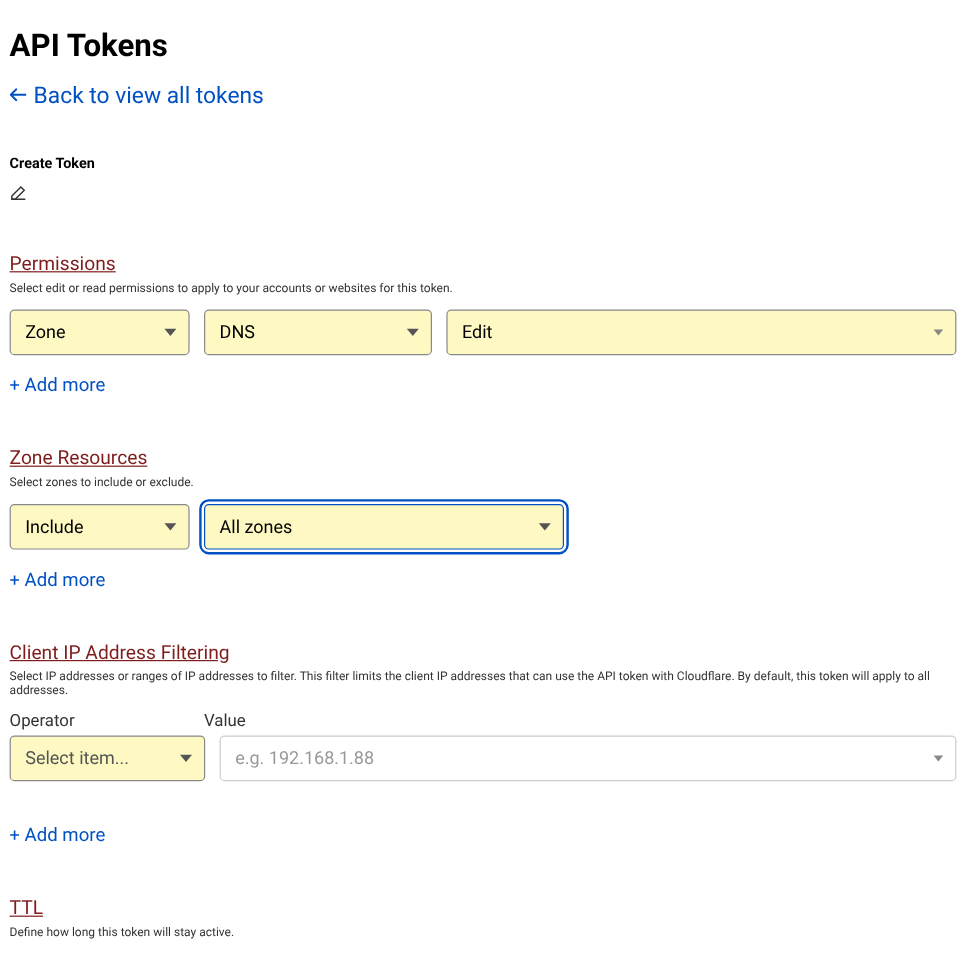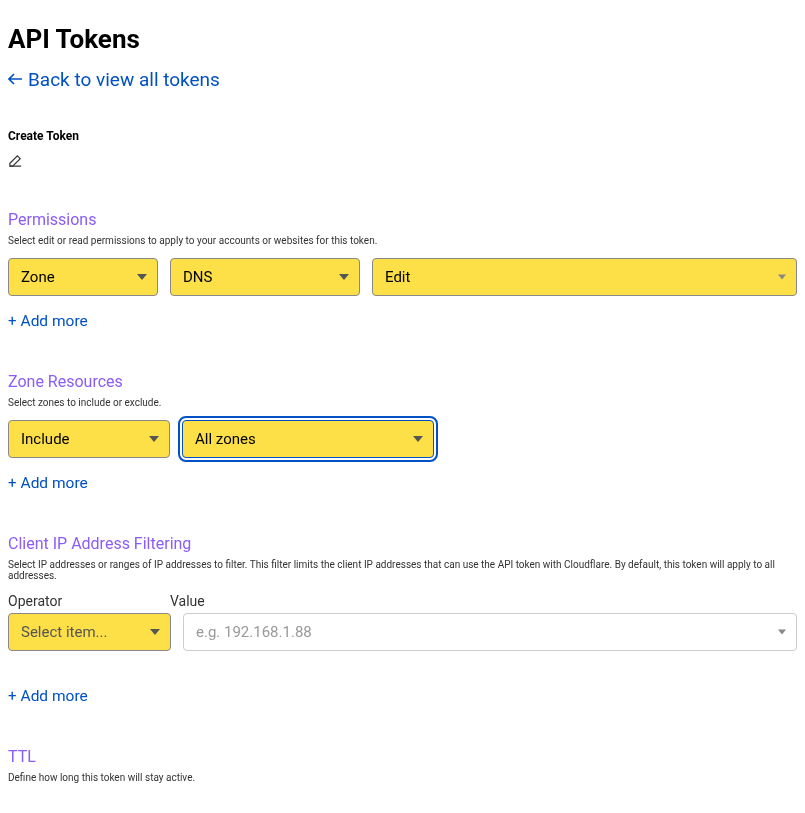--- a/index.html
+++ b/index.html
@@ -46,21 +46,22 @@
     display: inline-flex;
     align-items: center;
   }
   .section {
     margin-top: 42px;
   }
   .section-title {
     font-size: 16px;
     font-weight: 400;
     margin: 0 0 6px 0;
-    color: #8b5cf6;
+    color: #7f1d1d;
+    text-decoration: underline;
   }
   .section-desc {
     font-size: 10px;
     color: #333;
     margin: 0 0 12px 0;
   }
   .row {
     display: flex;
     gap: 12px;
     align-items: center;
@@ -68,21 +69,21 @@
   }
   .select {
     position: relative;
     border: 1px solid #888;
     border-radius: 4px;
     height: 38px;
     display: flex;
     align-items: center;
     padding: 0 30px 0 12px;
     font-size: 15px;
-    background: #fde047;
+    background: #fef9c3;
     cursor: pointer;
   }
   .select.light { color:#555; }
   .select.focused {
     border: 1px solid #0051c3;
     outline: 2px solid #0051c3;
     outline-offset: 2px;
   }
   .caret {
     position: absolute;
@@ -180,25 +181,25 @@
     <span class="plus">+</span>
     <span>Add more</span>
   </div>
 </div>
 
 
 <div class="section">
   <div class="section-title">Zone Resources</div>
   <div class="section-desc">Select zones to include or exclude.</div>
   <div class="row">
-    <div class="select" style="width:162px">
+    <div class="select" style="width:150px">
       <span>Include</span>
       <span class="caret"></span>
     </div>
-    <div class="select focused" style="width:252px">
+    <div class="select focused" style="width:300px">
       <span>All zones</span>
       <span class="caret"></span>
     </div>
   </div>
   <div class="add-more">
     <span class="plus">+</span>
     <span>Add more</span>
   </div>
 </div>
 

